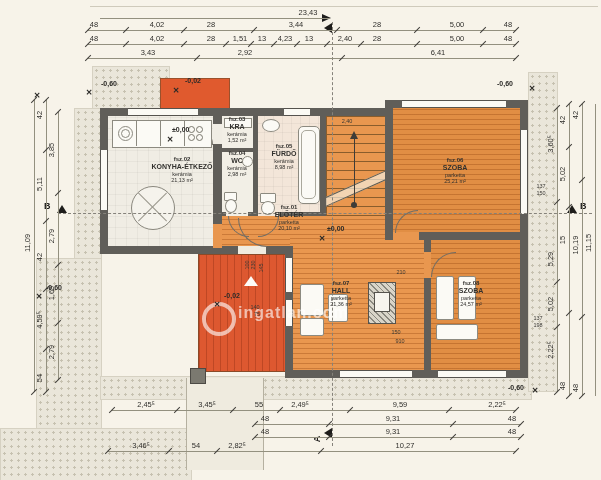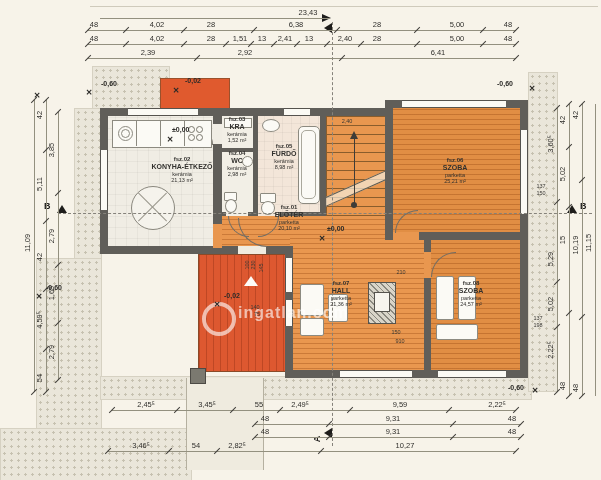--- a/index.html
+++ b/index.html
@@ -167,58 +167,58 @@
   <div class="abs wm-circle" style="left:202px;top:302px;width:26px;height:26px;"></div>
   <span class="abs wm-text" style="left:238px;top:304px;">ingatlan.com</span>
 
   <div id="overlay" class="abs" style="left:0;top:0;width:601px;height:480px;">
       <div class="abs dline" style="left: 100px; top: 18px; width: 230px; height: 1px;"></div>
       <div class="abs dlab" style="left: 308px; top: 8px;">23,43</div>
       <div class="abs dline" style="left: 88px; top: 30px; width: 428px; height: 1px;"></div>
       <div class="abs dlab" style="left: 94px; top: 20px;">48</div>
       <div class="abs dlab" style="left: 157px; top: 20px;">4,02</div>
       <div class="abs dlab" style="left: 211px; top: 20px;">28</div>
-      <div class="abs dlab" style="left: 296px; top: 20px;">6,38</div>
+      <div class="abs dlab" style="left: 296px; top: 20px;">3,44</div>
       <div class="abs dlab" style="left: 377px; top: 20px;">28</div>
       <div class="abs dlab" style="left: 457px; top: 20px;">5,00</div>
       <div class="abs dlab" style="left: 508px; top: 20px;">48</div>
       <div class="abs dtick" style="left: 88px; top: 30px;"></div>
       <div class="abs dtick" style="left: 125.5px; top: 30px;"></div>
       <div class="abs dtick" style="left: 184px; top: 30px;"></div>
       <div class="abs dtick" style="left: 253.5px; top: 30px;"></div>
       <div class="abs dtick" style="left: 336.5px; top: 30px;"></div>
       <div class="abs dtick" style="left: 417px; top: 30px;"></div>
       <div class="abs dtick" style="left: 482.5px; top: 30px;"></div>
       <div class="abs dtick" style="left: 516px; top: 30px;"></div>
       <div class="abs dline" style="left: 88px; top: 44px; width: 428px; height: 1px;"></div>
       <div class="abs dlab" style="left: 94px; top: 34px;">48</div>
       <div class="abs dlab" style="left: 157px; top: 34px;">4,02</div>
       <div class="abs dlab" style="left: 211px; top: 34px;">28</div>
       <div class="abs dlab" style="left: 240px; top: 34px;">1,51</div>
       <div class="abs dlab" style="left: 262px; top: 34px;">13</div>
-      <div class="abs dlab" style="left: 285px; top: 34px;">2,41</div>
+      <div class="abs dlab" style="left: 285px; top: 34px;">4,23</div>
       <div class="abs dlab" style="left: 309px; top: 34px;">13</div>
       <div class="abs dlab" style="left: 345px; top: 34px;">2,40</div>
       <div class="abs dlab" style="left: 377px; top: 34px;">28</div>
       <div class="abs dlab" style="left: 457px; top: 34px;">5,00</div>
       <div class="abs dlab" style="left: 508px; top: 34px;">48</div>
       <div class="abs dtick" style="left: 88px; top: 44px;"></div>
       <div class="abs dtick" style="left: 125.5px; top: 44px;"></div>
       <div class="abs dtick" style="left: 184px; top: 44px;"></div>
       <div class="abs dtick" style="left: 225.5px; top: 44px;"></div>
       <div class="abs dtick" style="left: 251px; top: 44px;"></div>
       <div class="abs dtick" style="left: 273.5px; top: 44px;"></div>
       <div class="abs dtick" style="left: 297px; top: 44px;"></div>
       <div class="abs dtick" style="left: 327px; top: 44px;"></div>
       <div class="abs dtick" style="left: 361px; top: 44px;"></div>
       <div class="abs dtick" style="left: 417px; top: 44px;"></div>
       <div class="abs dtick" style="left: 482.5px; top: 44px;"></div>
       <div class="abs dtick" style="left: 516px; top: 44px;"></div>
       <div class="abs dline" style="left: 88px; top: 58px; width: 428px; height: 1px;"></div>
-      <div class="abs dlab" style="left: 148px; top: 48px;">2,39</div>
+      <div class="abs dlab" style="left: 148px; top: 48px;">3,43</div>
       <div class="abs dlab" style="left: 245px; top: 48px;">2,92</div>
       <div class="abs dlab" style="left: 438px; top: 48px;">6,41</div>
       <div class="abs dtick" style="left: 88px; top: 58px;"></div>
       <div class="abs dtick" style="left: 196.5px; top: 58px;"></div>
       <div class="abs dtick" style="left: 341.5px; top: 58px;"></div>
       <div class="abs dtick" style="left: 516px; top: 58px;"></div>
       <div class="abs dline" style="left: 112px; top: 410px; width: 404px; height: 1px;"></div>
       <div class="abs dlab" style="left: 146px; top: 400px;">2,45⁵</div>
       <div class="abs dlab" style="left: 207px; top: 400px;">3,45⁵</div>
       <div class="abs dlab" style="left: 259px; top: 400px;">55</div>

